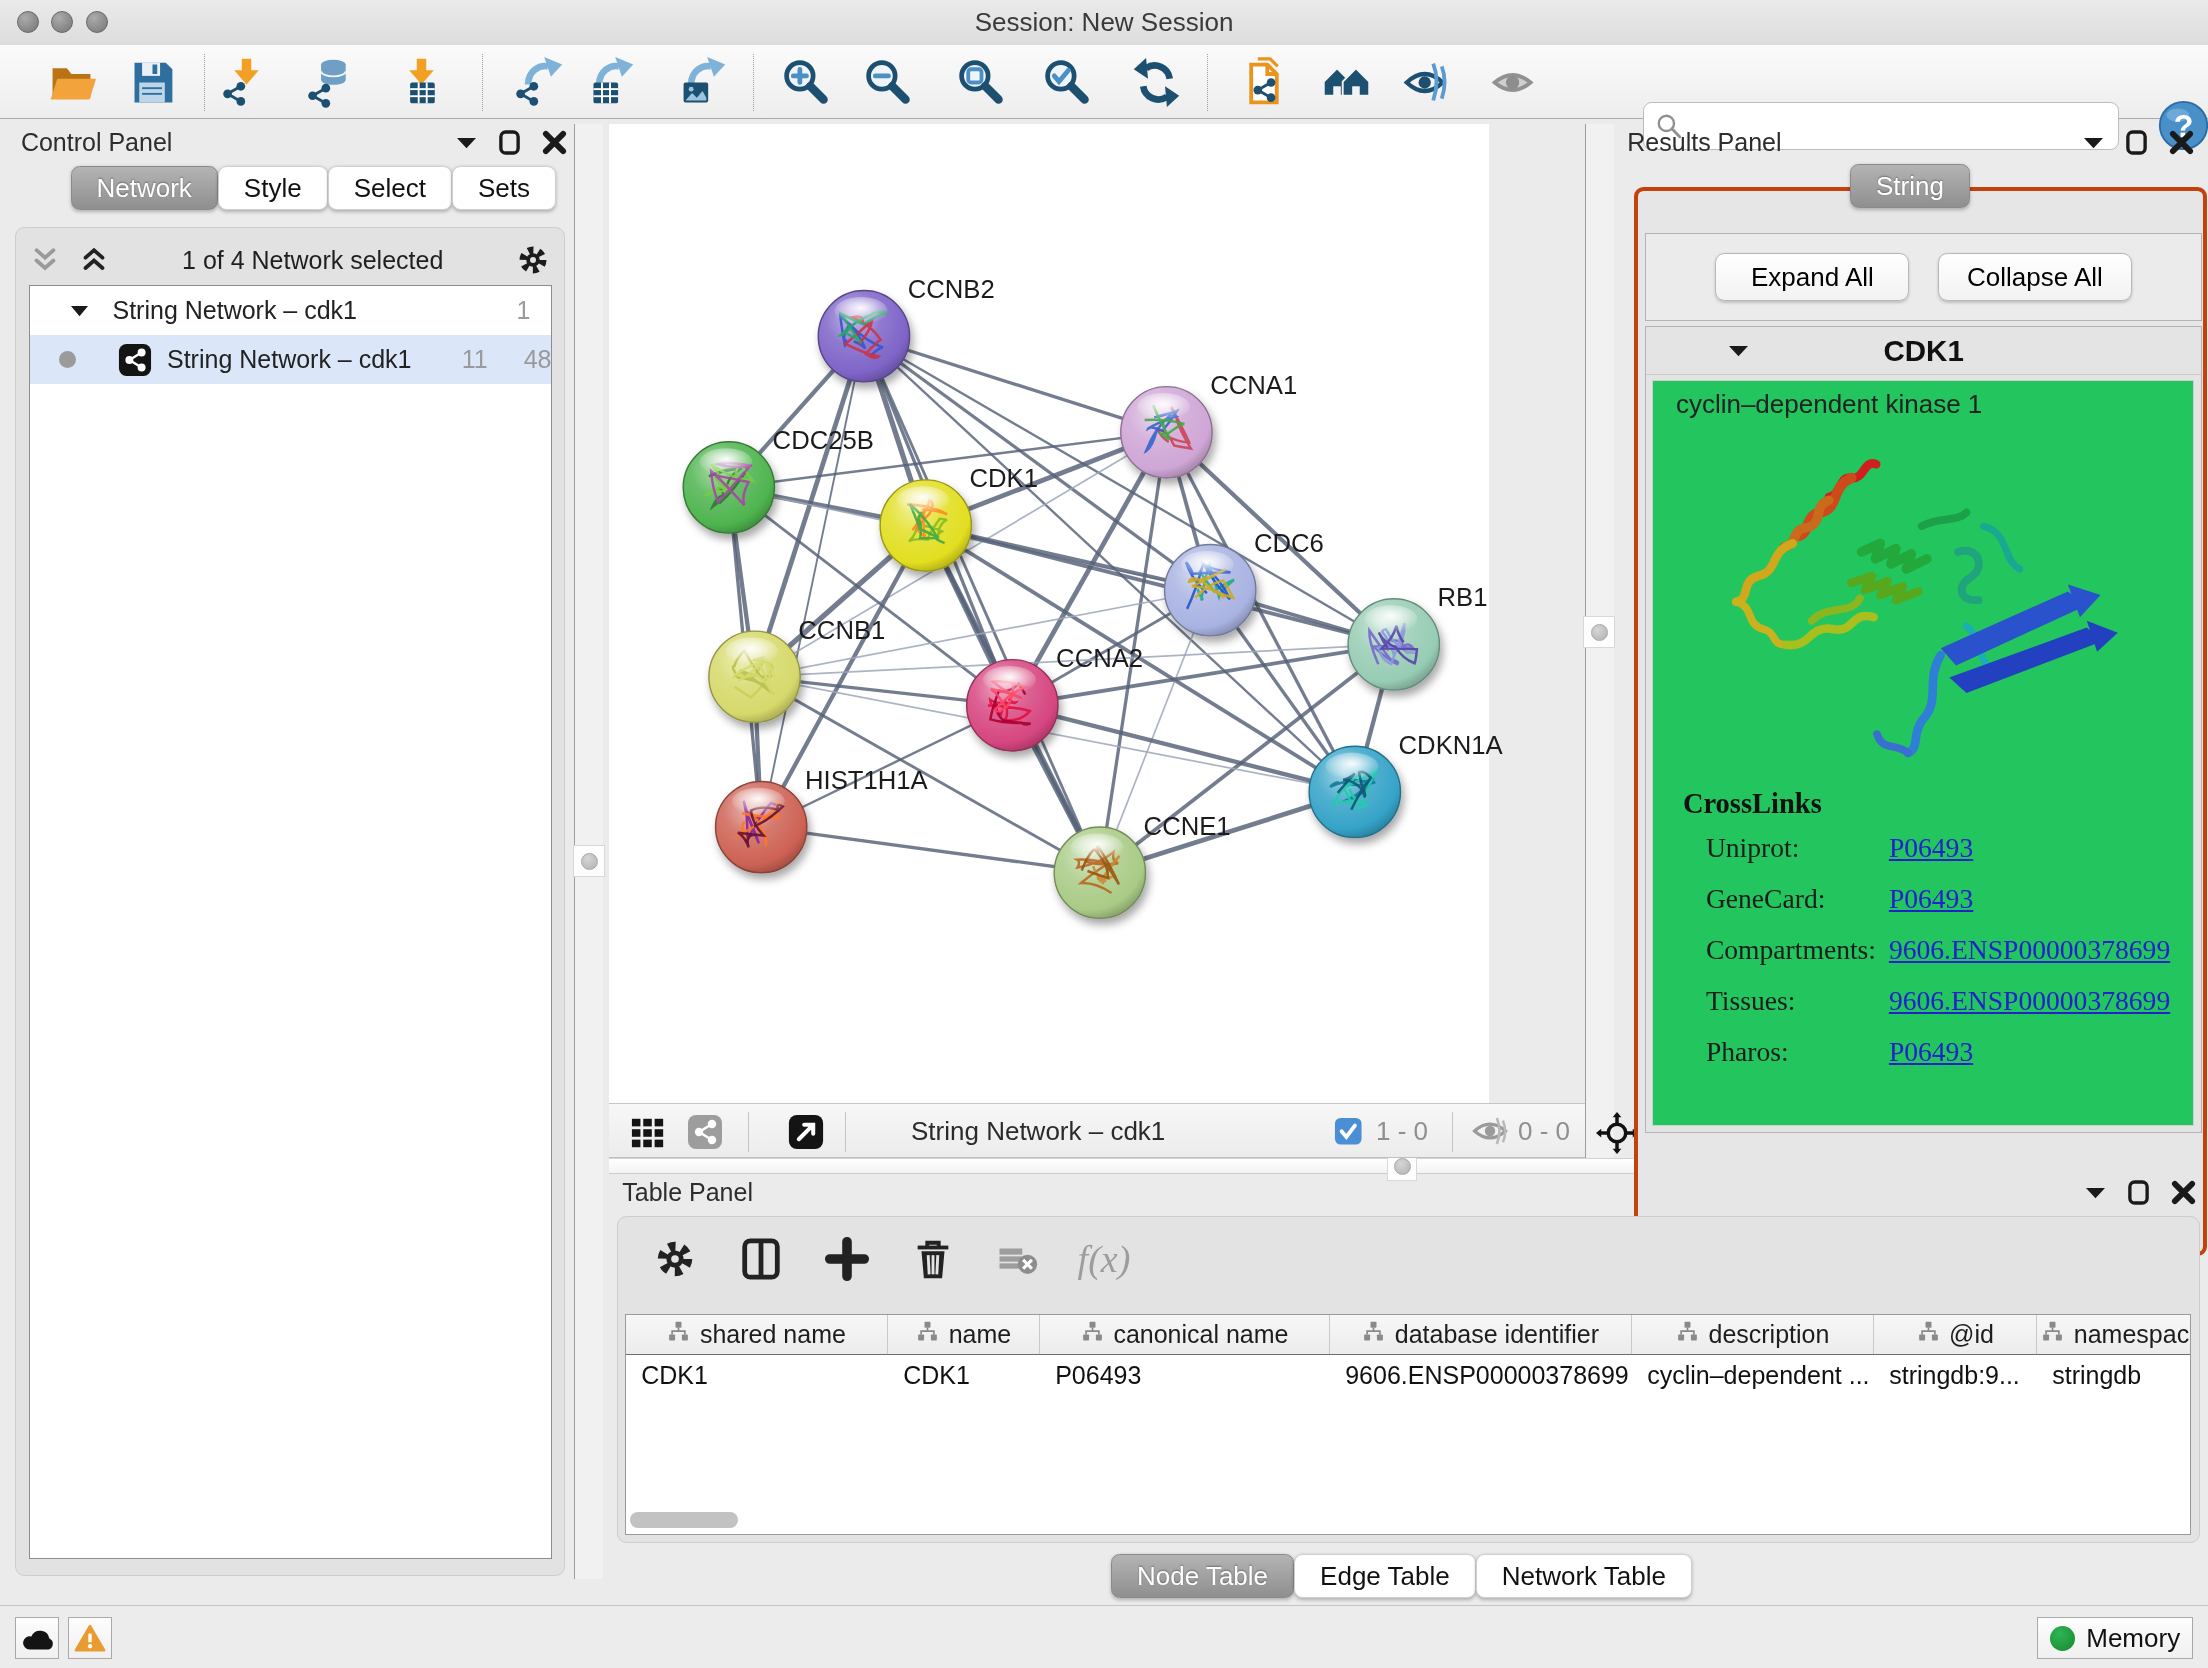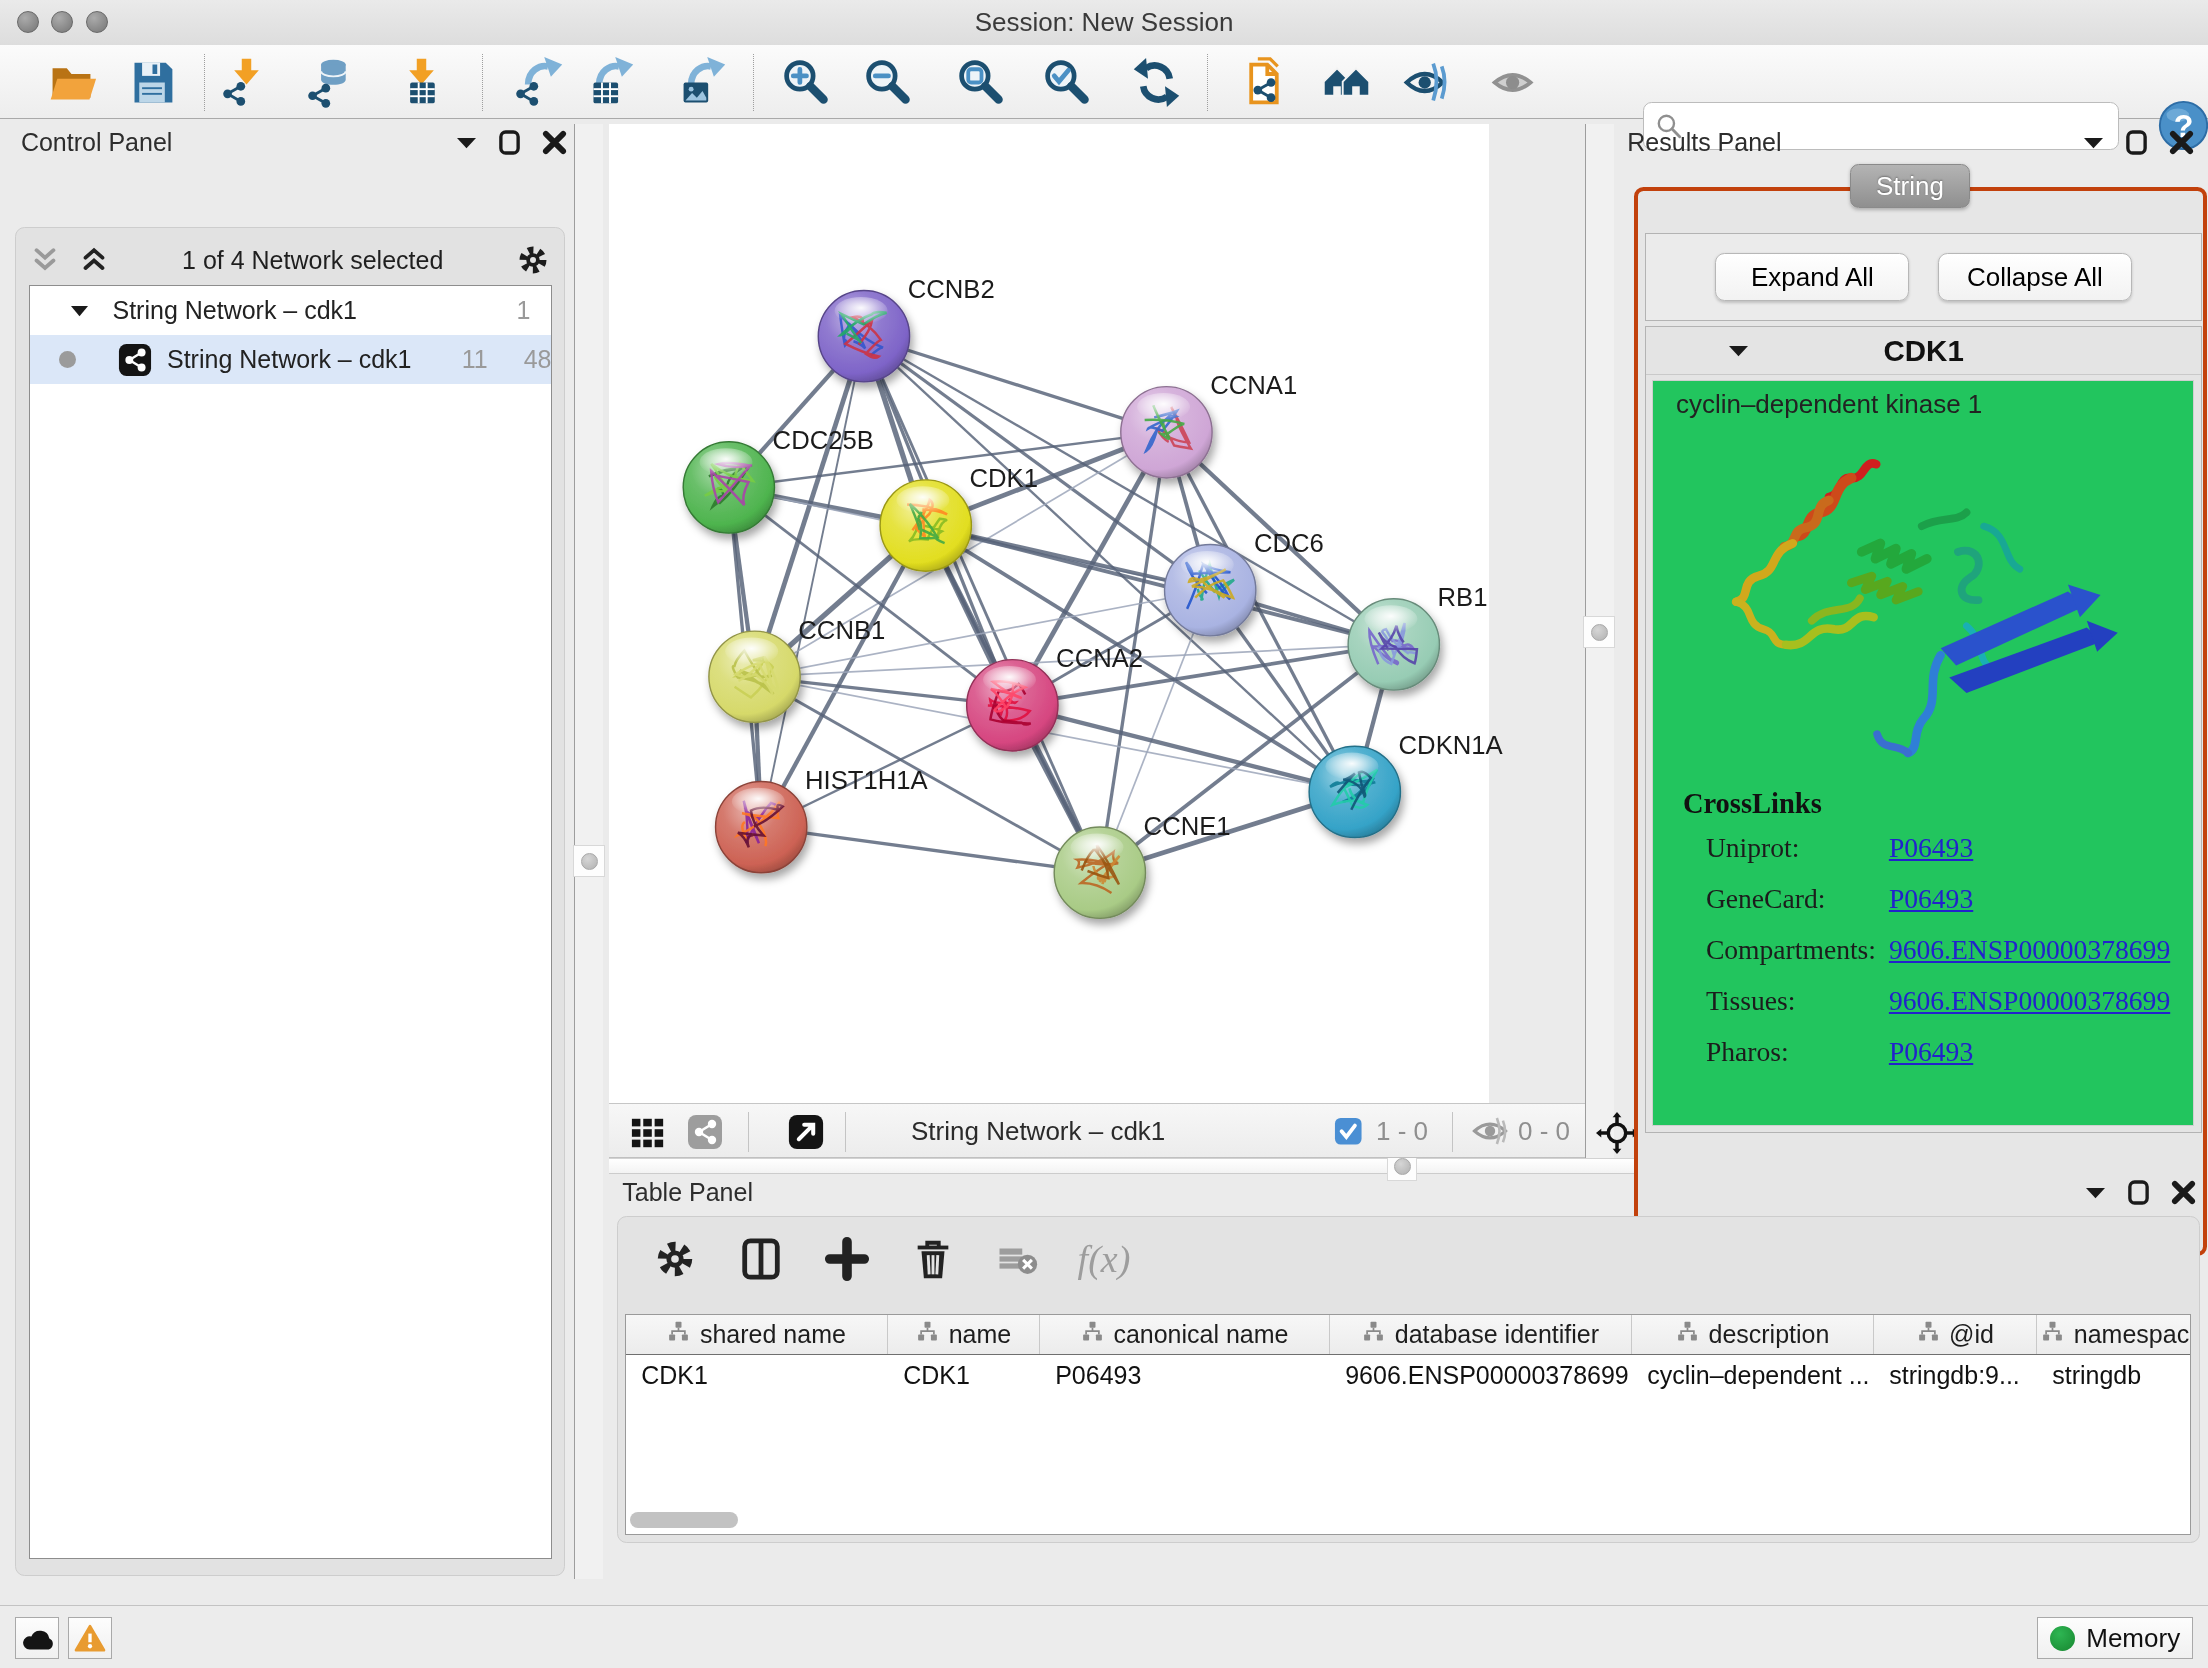--- a/index.html
+++ b/index.html
@@ -329,20 +329,26 @@
           <polygon points="1,2 21,2 11,13" fill="#1a1a1a"></polygon>
         </svg>
       <svg width="23" height="27" viewBox="0 0 24 28">
           <rect x="3" y="3" width="18" height="22" rx="5" fill="none" stroke="#1a1a1a" stroke-width="3.5"></rect>
         </svg>
       <svg width="25" height="25" viewBox="0 0 26 26">
           <path d="M4 4 L22 22 M22 4 L4 22" stroke="#1a1a1a" stroke-width="6" stroke-linecap="round"></path>
         </svg>
     </span>
   </div>
+  <div class="cp-tabs" id="cp-tabs">
+      <button class="tabbtn active">Network</button>
+      <button class="tabbtn">Style</button>
+      <button class="tabbtn">Select</button>
+      <button class="tabbtn">Sets</button>
+    </div>
   <div class="cp-sub">
     <div class="cp-selrow">
       <svg width="32" height="27" viewBox="0 0 34 28" style="cursor:pointer">
         <path d="M8 3 l9 8 9-8 M8 14 l9 8 9-8" stroke="#9a9a9a" stroke-width="4" fill="none" stroke-linecap="round"></path>
       </svg>
       <span style="width:17px"></span>
       <svg width="32" height="27" viewBox="0 0 34 28" style="cursor:pointer">
         <path d="M8 11 l9-8 9 8 M8 22 l9-8 9 8" stroke="#222" stroke-width="4" fill="none" stroke-linecap="round"></path>
       </svg>
       <span class="cp-seltext">1 of 4 Network selected</span>
@@ -965,20 +971,25 @@
           <div class="tp-dcell" style="width: 152px;">CDK1</div>
           <div class="tp-dcell" style="width: 290px;">P06493</div>
           <div class="tp-dcell" style="width: 302px;">9606.ENSP00000378699</div>
           <div class="tp-dcell" style="width: 242px;">cyclin–dependent ...</div>
           <div class="tp-dcell" style="width: 163px;">stringdb:9...</div>
           <div class="tp-dcell" style="width: 171px;">stringdb</div>
         </div>
       <div class="tp-scroll"></div>
     </div>
   </div>
+  <div class="tp-tabs" id="tp-tabs">
+      <button class="tabbtn active">Node Table</button>
+      <button class="tabbtn">Edge Table</button>
+      <button class="tabbtn">Network Table</button>
+    </div>
 </div>
 
 <div class="statusbar">
   <div class="sb-btn" style="left:15px; width:44px;">
     <svg width="32" height="25" viewBox="0 0 44 34">
       <path d="M38 32 H12 a9 9 0 1 1 2.2-17.7 A13 13 0 0 1 39 17 a8 8 0 0 1-1 15 z" fill="#141414"></path>
     </svg>
   </div>
   <div class="sb-btn" style="left:68px; width:44px;">
     <svg width="32" height="28.5" viewBox="0 0 48 42">

